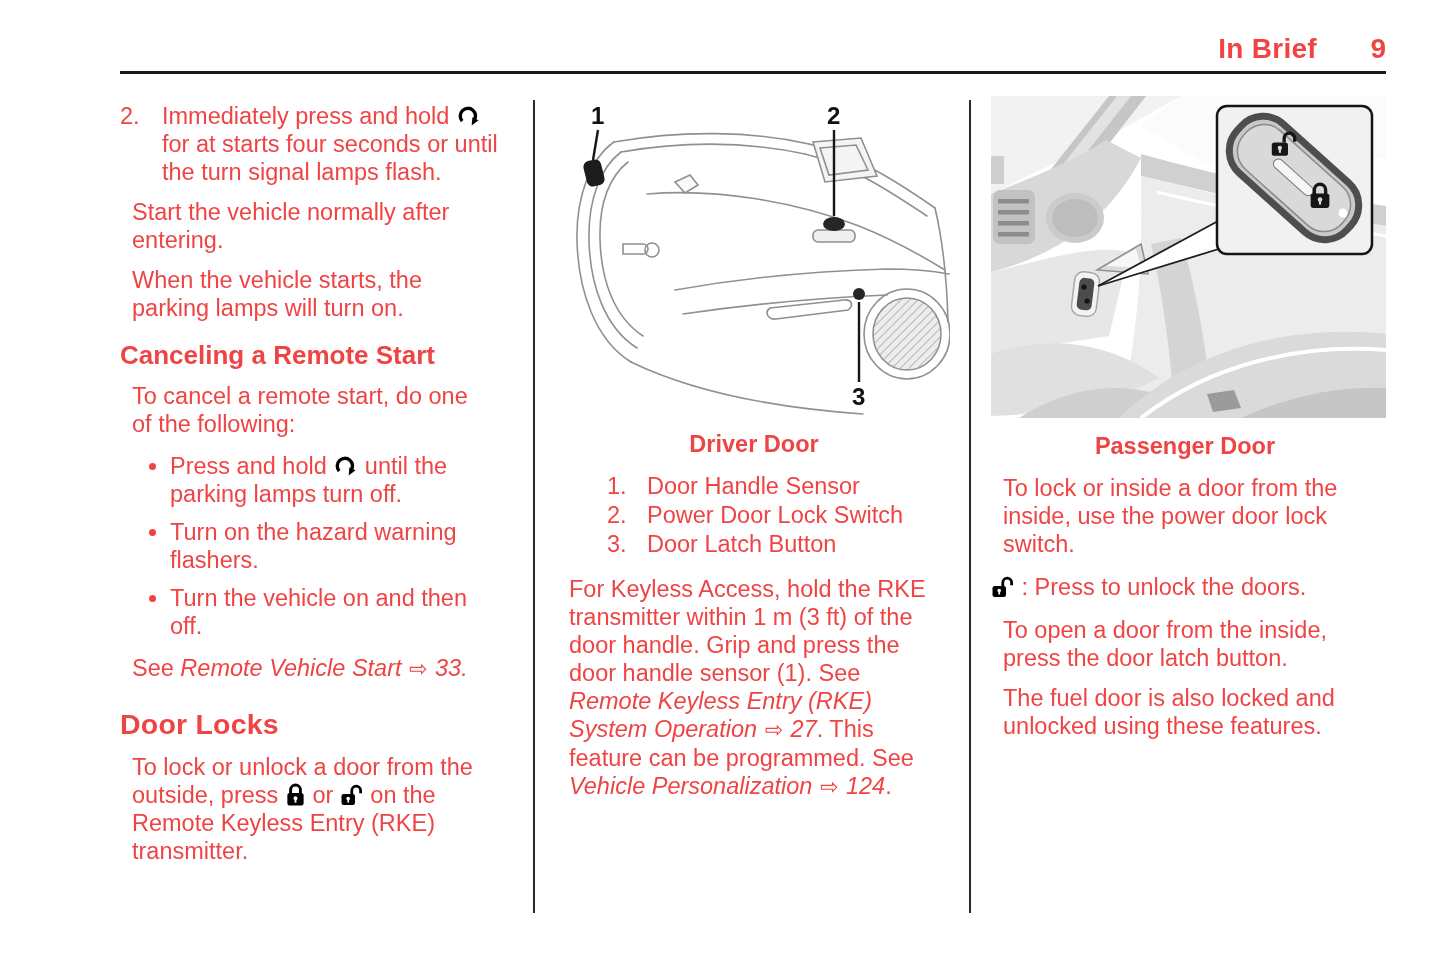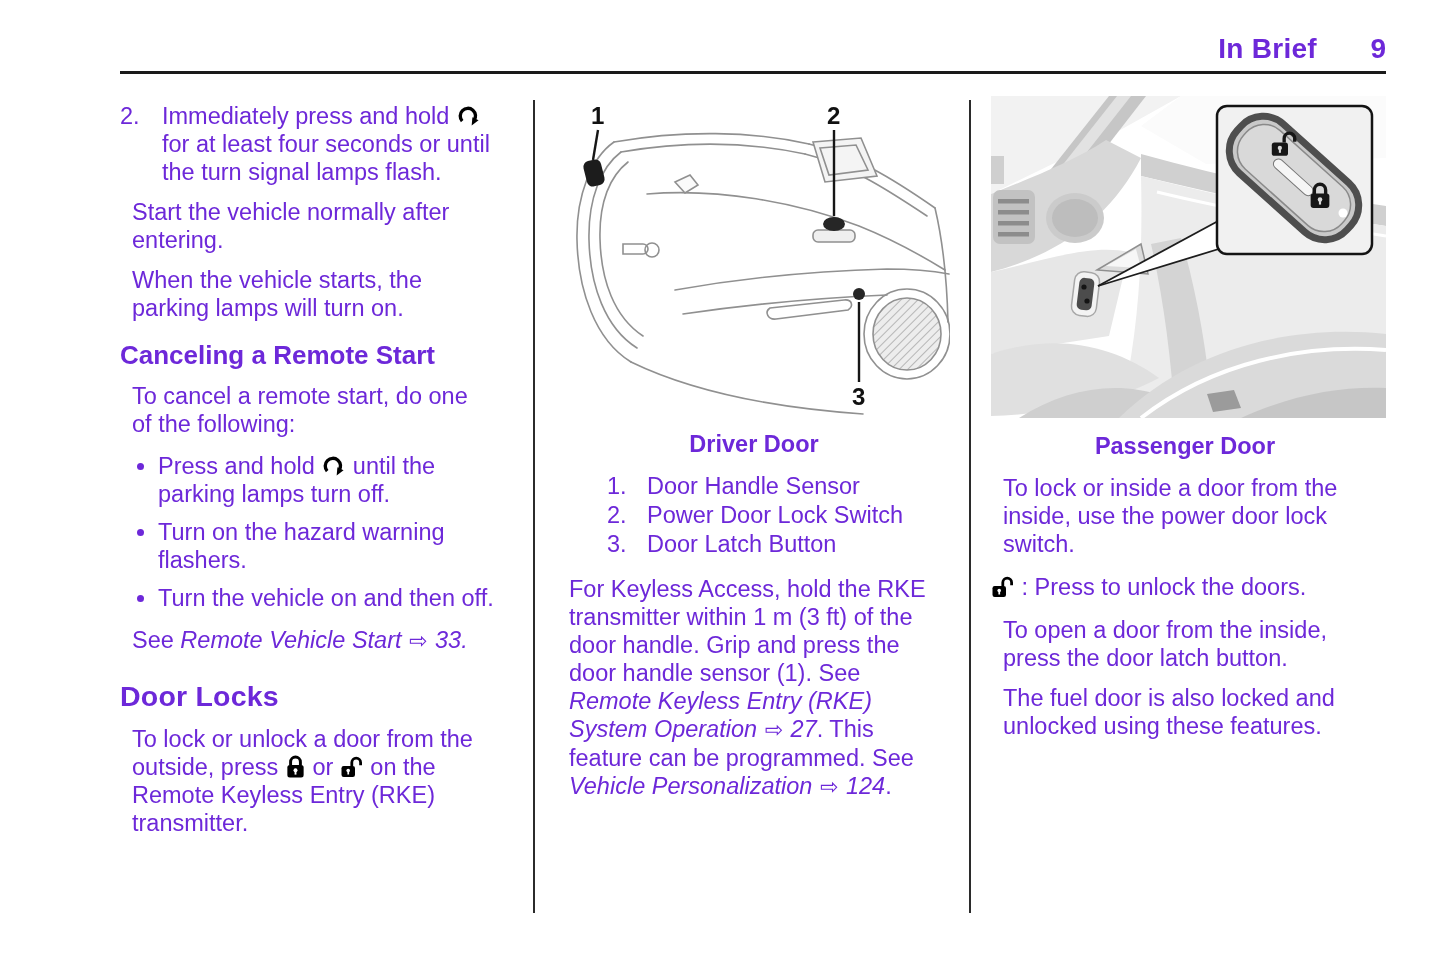--- a/index.html
+++ b/index.html
@@ -1,38 +1,38 @@
 <!DOCTYPE html>
 <html><head>
 <meta charset="utf-8">
 <style>
   html,body{margin:0;padding:0;background:#ffffff;}
   #page{position:relative;width:1445px;height:965px;background:#ffffff;overflow:hidden;
-        font-family:"Liberation Sans","DejaVu Sans",sans-serif;color:#6d28d9;}
+        font-family:"Liberation Sans","DejaVu Sans",sans-serif;color:#ef4444;}
   
   .hdr-title{position:absolute;top:33px;left:0;width:1317px;text-align:right;
              font-size:28px;font-weight:bold;letter-spacing:.3px;}
   .hdr-page{position:absolute;top:33px;left:1340px;width:46px;text-align:right;
             font-size:28px;font-weight:bold;}
   .hdr-rule{position:absolute;top:71px;left:120px;width:1266px;height:3px;background:#1a1a1a;}
   
   .vrule{position:absolute;top:100px;width:2px;height:813px;background:#2b2b2b;}
   #vrule1{left:533px;} #vrule2{left:969px;}
   
   .col{position:absolute;top:102px;font-size:23.5px;line-height:28px;}
   #col-left{left:120px;width:378px;}
   #col-mid{left:557px;width:394px;top:100px;}
   #col-right{left:991px;width:388px;top:96px;}
   p{margin:12px 12px;}
   .numbered-item{display:flex;margin:0 0 12px 0;}
   .numbered-item .num{flex:0 0 42px;}
   .numbered-item .li-body{flex:1;max-width:345px;}
   h2{font-size:28.5px;line-height:34px;margin:24px 0 10px 0;letter-spacing:.2px;}
   h3{font-size:26px;line-height:30px;margin:18px 0 10px 0;}
-  ul.bullets{list-style:disc outside;margin:14px 0;padding-left:38px;}
+  ul.bullets{list-style:disc outside;margin:14px 12px;padding-left:38px;}
   ul.bullets li{margin:10px 0;max-width:338px;}
   i{font-style:italic;}
   .xarrow{font-family:"DejaVu Sans",sans-serif;font-size:22px;padding:0 1px;}
   .inline-icon{display:inline-block;vertical-align:-4px;}
   .caption{font-weight:bold;text-align:center;font-size:23.5px;margin-top:8px;}
   .legend{margin:14px 0 0 50px;}
   .legend-row{display:flex;line-height:29px;}
   .legend-row .lnum{flex:0 0 40px;}
   .body-para{max-width:378px;}
   #col-right p{max-width:388px;}
@@ -54,21 +54,21 @@
   <div class="col" id="col-left">
 
     <div class="numbered-item">
       <span class="num">2.</span>
       <div class="li-body">
         <span>Immediately press and hold</span>
         <svg class="inline-icon" width="25" height="24" viewBox="0 0 22 22">
           <path d="M5.2,15.6 A7,7 0 1 1 16,15.2" fill="none" stroke="#000" stroke-width="3.1"></path>
           <polygon points="14.6,12.2 20.2,15.0 13.9,19.6" fill="#000"></polygon>
         </svg>
-        <span>for at least four seconds or until the turn signal lamps flash.</span>
+        <span>for at starts four seconds or until the turn signal lamps flash.</span>
       </div>
     </div>
 
     <p class="body-para">Start the vehicle normally after entering.</p>
     <p class="body-para">When the vehicle starts, the parking lamps will turn on.</p>
 
     <h3>Canceling a Remote Start</h3>
     <p class="body-para">To cancel a remote start, do one of the following:</p>
 
     <ul class="bullets">

